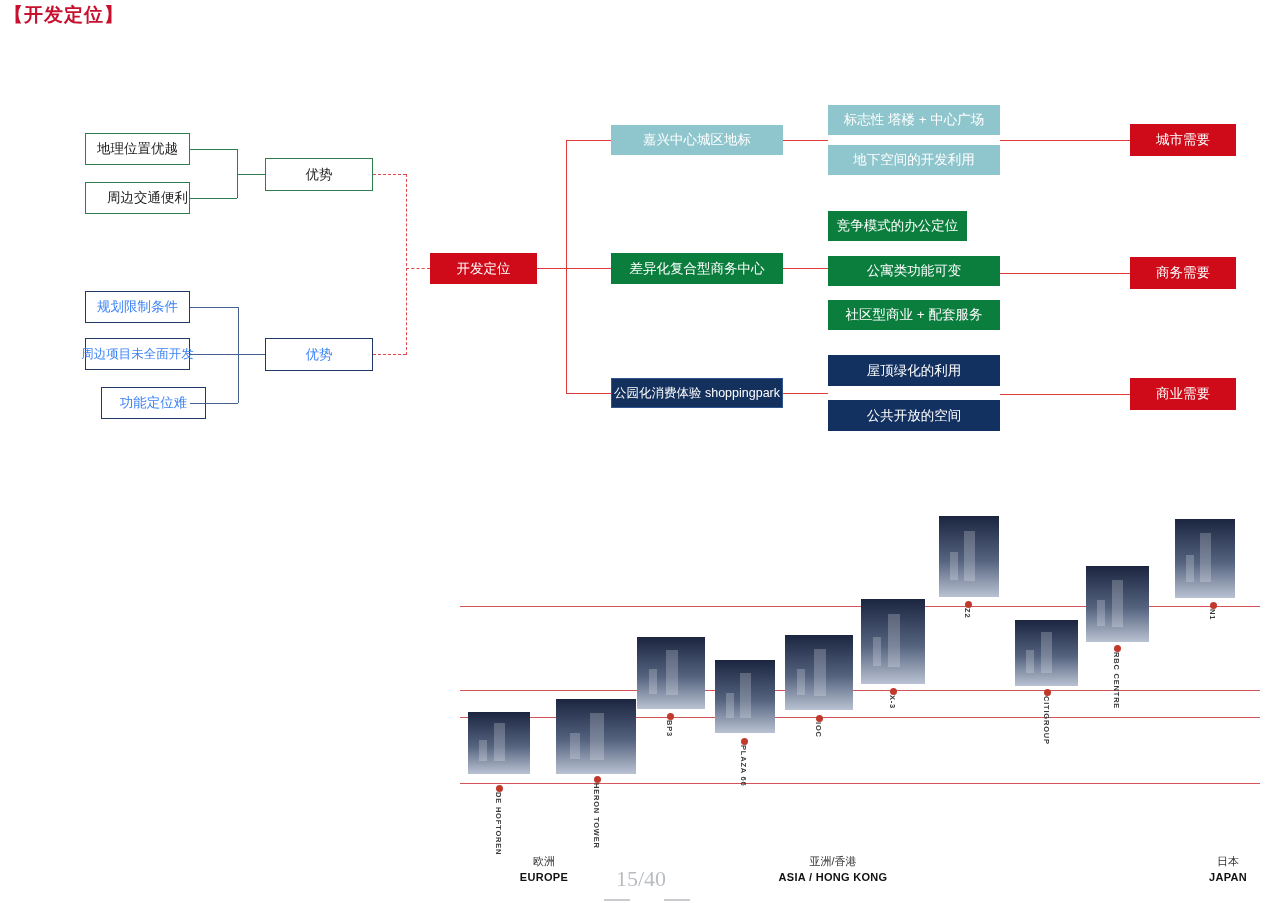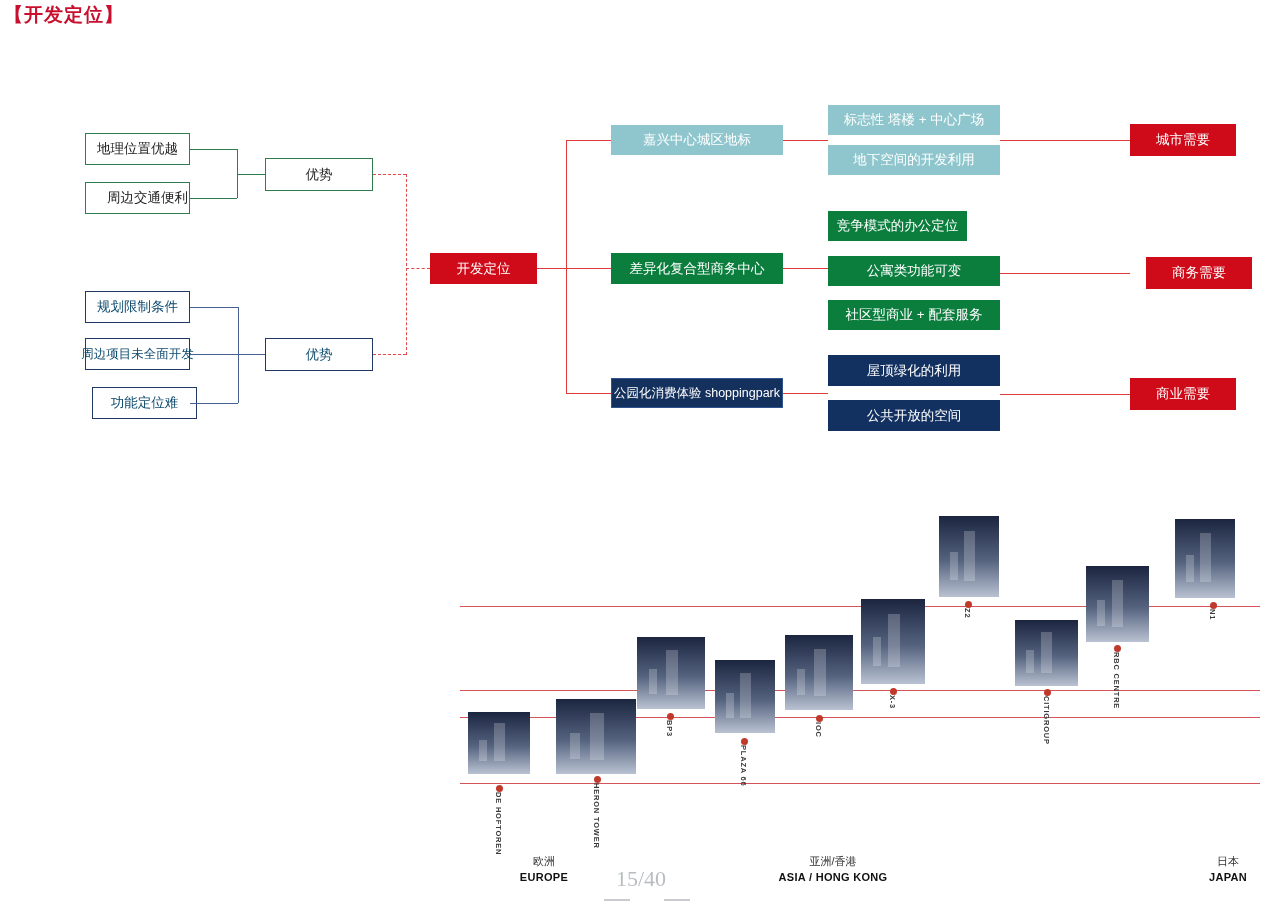--- a/index.html
+++ b/index.html
@@ -15,21 +15,21 @@
     left:4px;top:2px;font-size:19px;font-weight:bold;color:#c8102e;
     letter-spacing:1px;white-space:nowrap;text-align:right;
   }
 
   
   .node{
     display:flex;align-items:center;justify-content:center;
     font-size:13.5px;white-space:nowrap;text-align:center;
   }
   .node-outline-green{border:1.4px solid #2e7d4f;background:#ffffff;color:#222;}
-  .node-outline-navy{border:1.4px solid #1f3864;background:#ffffff;color:#0c4a6e;}
+  .node-outline-navy{border:1.4px solid #1f3864;background:#ffffff;color:#3b82f6;}
   .node-fill-red{background:#cf0a19;color:#ffffff;align-items:center;}
   .node-fill-teal{background:#8fc6cd;color:#ffffff;}
   .node-fill-green{background:#0b7e3e;color:#ffffff;}
   .node-fill-navy{background:#133160;color:#ffffff;}
   .node-fill-navy2{background:#14305d;color:#ffffff;border:1px solid #2f5490;}
 
   .smalltxt{font-size:12.5px;}
 
   
   .ln-h{height:0;border-top:1px solid;}
@@ -75,21 +75,21 @@
 <div class="abs node node-outline-green" style="left:265px;top:158px;width:108px;height:33px;">
   <span>优势</span>
 </div>
 
 <div class="abs node node-outline-navy" style="left:85px;top:291px;width:105px;height:32px;">
   <span>规划限制条件</span>
 </div>
 <div class="abs node node-outline-navy smalltxt" style="left:85px;top:338px;width:105px;height:32px;">
   <span>周边项目未全面开发</span>
 </div>
-<div class="abs node node-outline-navy" style="left:92px;top:387px;width:105px;height:32px;">
+<div class="abs node node-outline-navy" style="left:101px;top:387px;width:105px;height:32px;">
   <span>功能定位难</span>
 </div>
 <div class="abs ln-h c-navy" style="left:190px;top:307px;width:48px;"></div>
 <div class="abs ln-h c-navy" style="left:190px;top:354px;width:75px;"></div>
 <div class="abs ln-h c-navy" style="left:190px;top:403px;width:48px;"></div>
 <div class="abs ln-v c-navy" style="left:238px;top:307px;height:96px;"></div>
 <div class="abs node node-outline-navy" style="left:265px;top:338px;width:108px;height:33px;">
   <span>优势</span>
 </div>
 
@@ -145,21 +145,21 @@
   <span>公共开放的空间</span>
 </div>
 
 <div class="abs ln-h c-red" style="left:1000px;top:140px;width:130px;"></div>
 <div class="abs ln-h c-red" style="left:1000px;top:273px;width:130px;"></div>
 <div class="abs ln-h c-red" style="left:1000px;top:394px;width:130px;"></div>
 
 <div class="abs node node-fill-red" style="left:1130px;top:124px;width:106px;height:32px;">
   <span>城市需要</span>
 </div>
-<div class="abs node node-fill-red" style="left:1130px;top:257px;width:106px;height:32px;margin-left:16px;">
+<div class="abs node node-fill-red" style="left:1130px;top:257px;width:106px;height:32px;">
   <span>商务需要</span>
 </div>
 <div class="abs node node-fill-red" style="left:1130px;top:378px;width:106px;height:32px;">
   <span>商业需要</span>
 </div>
 
 <div class="abs" id="skyline"></div>
 <div id="chart-layer">
     <div class="abs refline" style="top: 606px;"></div>
     <div class="abs refline" style="top: 690px;"></div>

